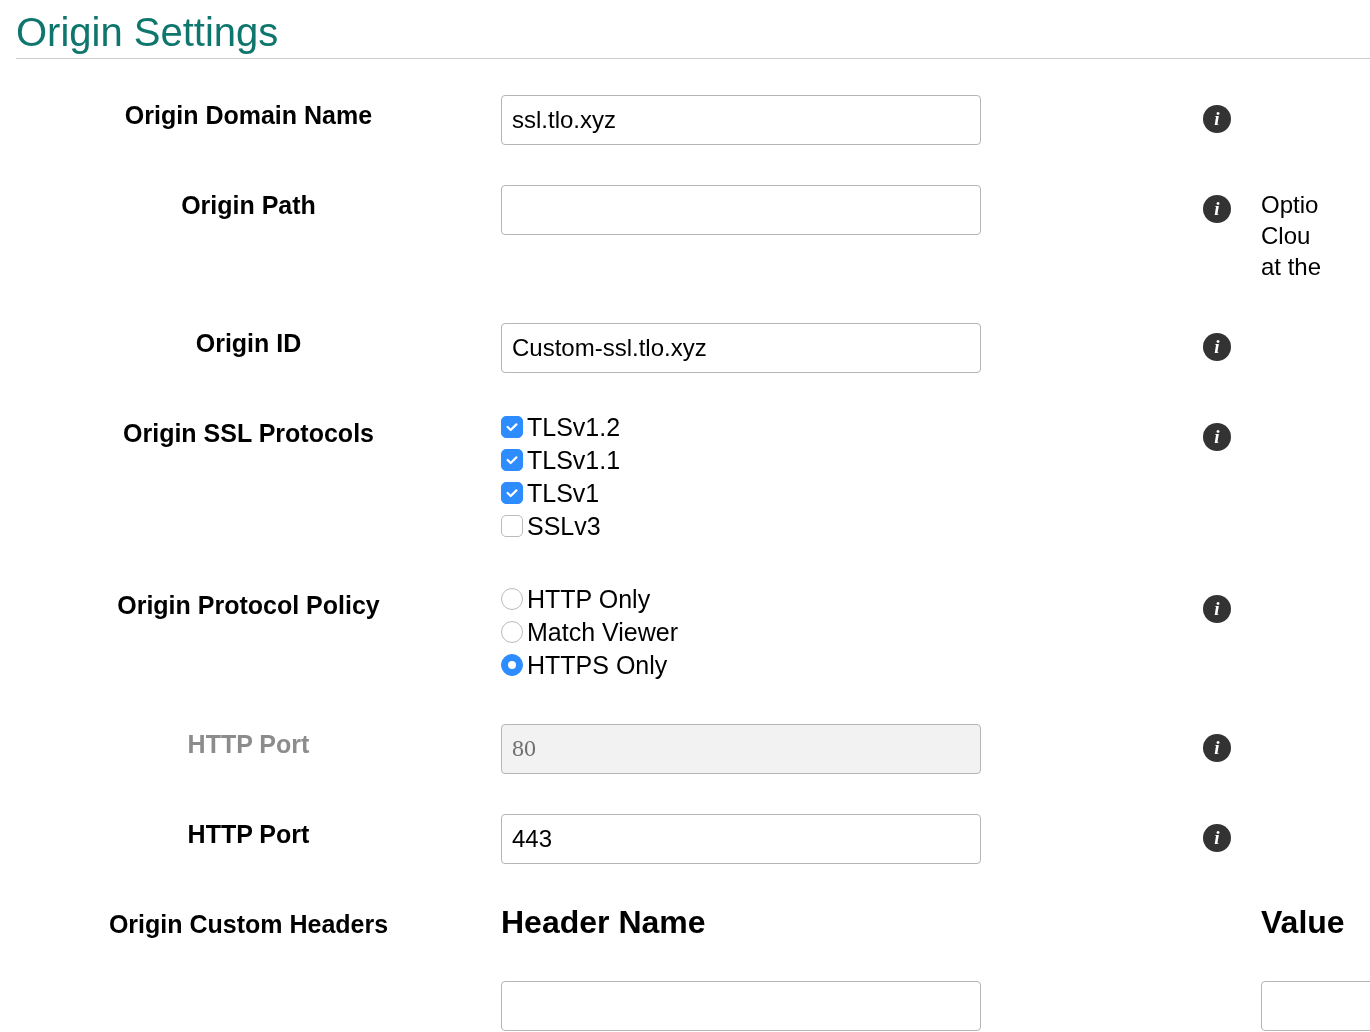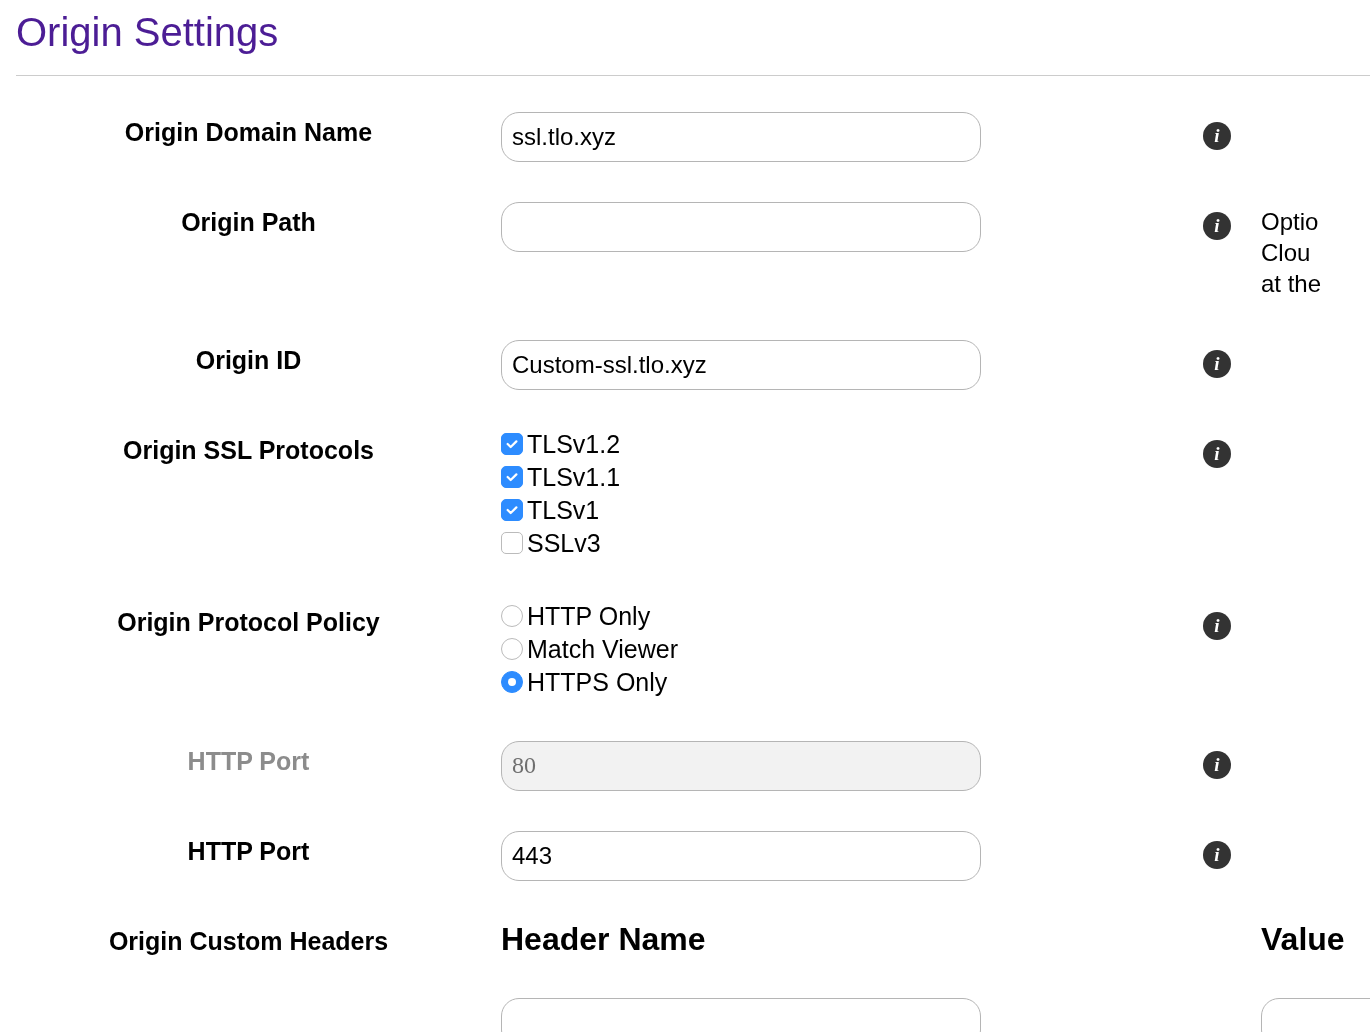--- a/index.html
+++ b/index.html
@@ -11,22 +11,22 @@
     color: #000;
     background: #fff;
     width: 1370px;
   }
   .page {
     padding: 0 0 0 16px;
   }
   h1 {
     font-size: 40px;
     font-weight: 400;
-    margin: 10px 0 20px 0;
-    color: #4c1d95;
+    margin: 10px 0 3px 0;
+    color: #0f766e;
   }
   .hr {
     border: none;
     border-top: 1px solid #ccc;
     margin: 0 0 36px 0;
   }
   .form {
     display: grid;
     grid-template-columns: 465px 500px 220px auto;
     column-gap: 20px;
@@ -45,21 +45,21 @@
   }
   .input-cell {
     padding-top: 0;
   }
   input[type="text"] {
     width: 480px;
     height: 50px;
     font-size: 24px;
     padding: 6px 10px;
     border: 1px solid #b5b5b5;
-    border-radius: 18px;
+    border-radius: 4px;
     background: #fff;
     color: #000;
   }
   input[type="text"]:disabled {
     background: #f2f2f2;
     color: #6f6f6f;
     font-family: Liberation Serif, serif;
   }
   .check-row, .radio-row {
     display: flex;

